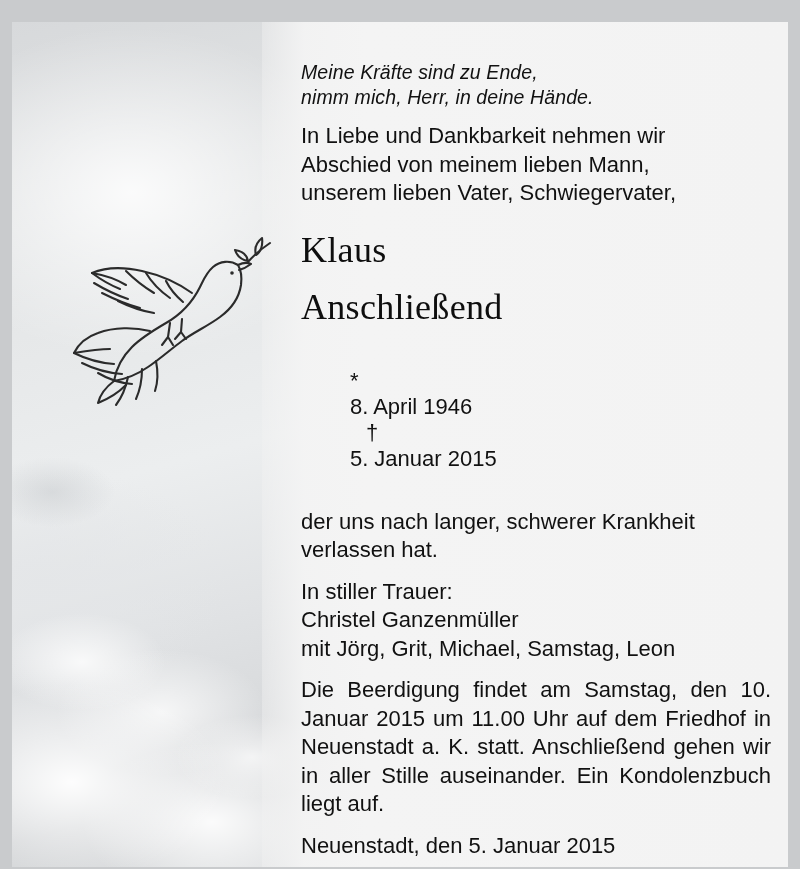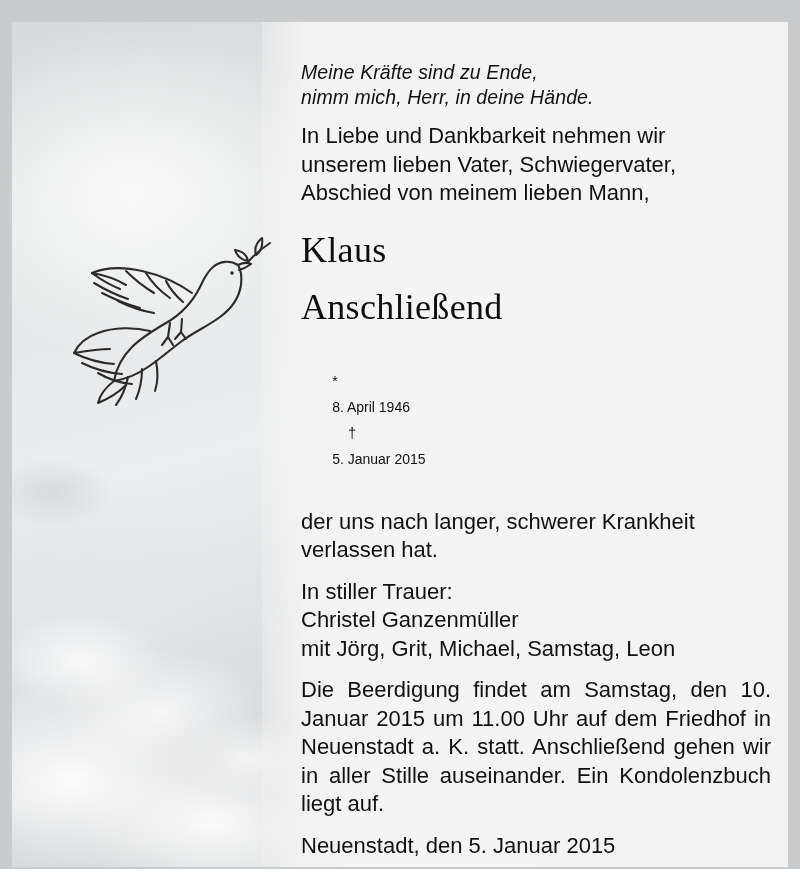--- a/index.html
+++ b/index.html
@@ -102,21 +102,21 @@
     font-size: 36px;
     line-height: 57px;
     letter-spacing: 0.3px;
     margin-top: 14px;
     margin-bottom: 6px;
     color: #0e0e0e;
   }
   .name .ln2 { display: block; }
 
   .dates {
-    font-size: 14px;
+    font-size: 22px;
     line-height: 26px;
     margin-top: 4px;
     margin-bottom: 10px;
     white-space: pre;
   }
   .dates .dagger { margin-left: 16px; }
 
   .justify {
     text-align: justify;
     text-justify: inter-word;
@@ -180,22 +180,22 @@
 
     <div class="content">
 
       <div class="verse">
         <div>Meine Kräfte sind zu Ende,</div>
         <div>nimm mich, Herr, in deine Hände.</div>
       </div>
 
       <div class="para">
         <div>In Liebe und Dankbarkeit nehmen wir</div>
+        <div>Abschied von meinem lieben Mann,</div>
         <div>unserem lieben Vater, Schwiegervater,</div>
-        <div>Abschied von meinem lieben Mann,</div>
       </div>
 
       <div class="name">
         <span>Klaus</span>
         <span class="ln2">Anschließend</span>
       </div>
 
       <div class="dates">
         <span>*</span>
         <span>8. April 1946</span>

